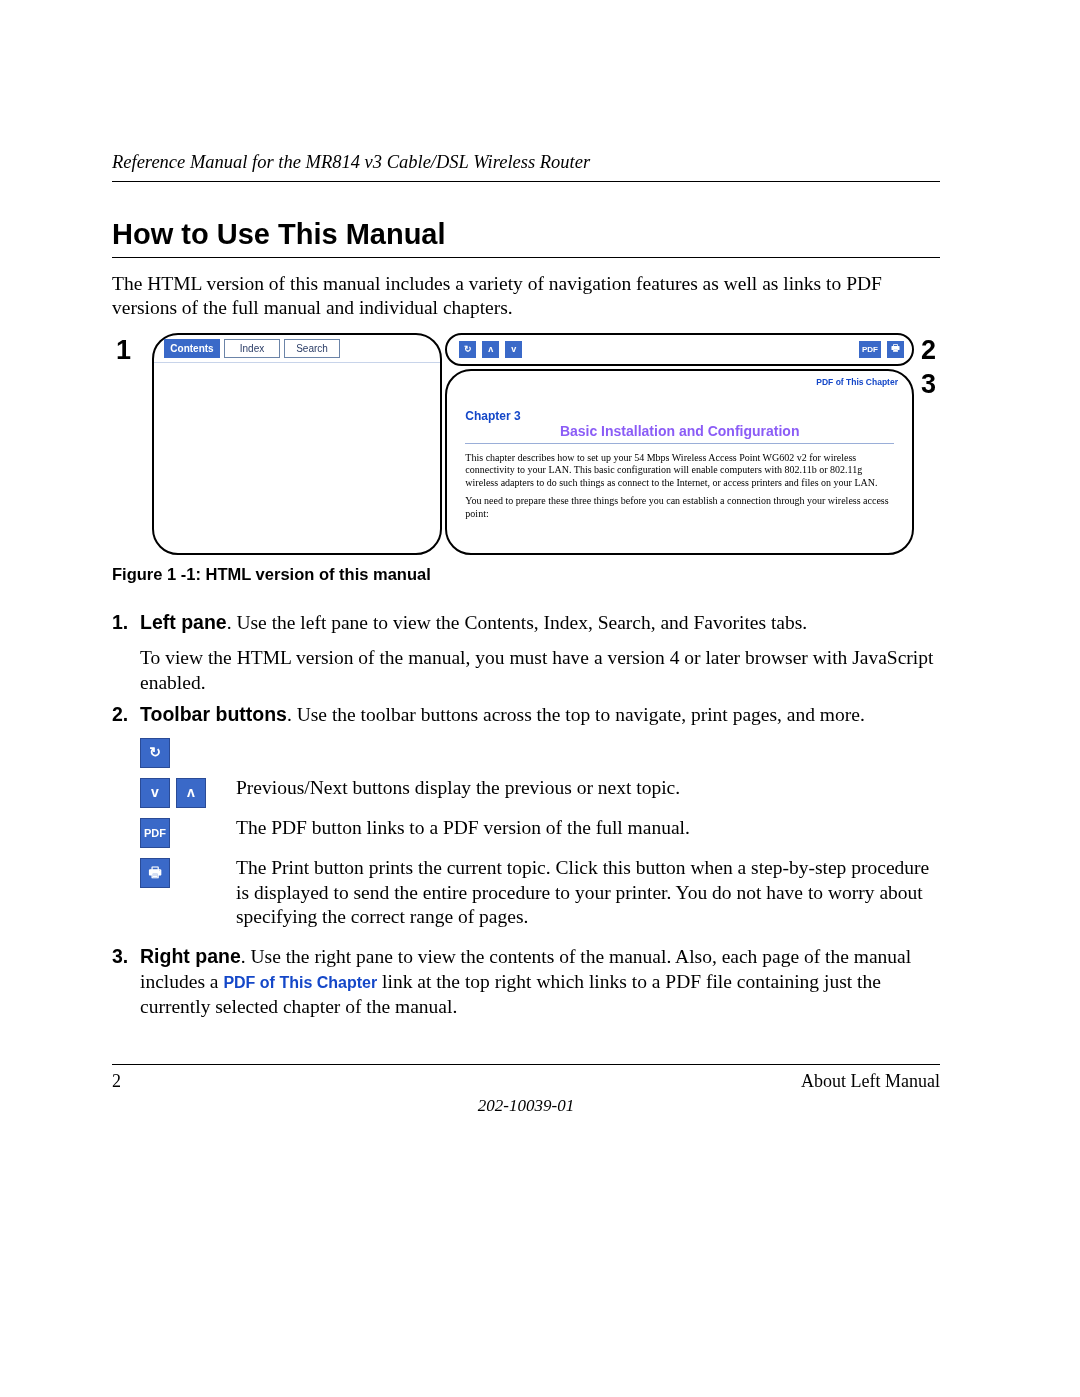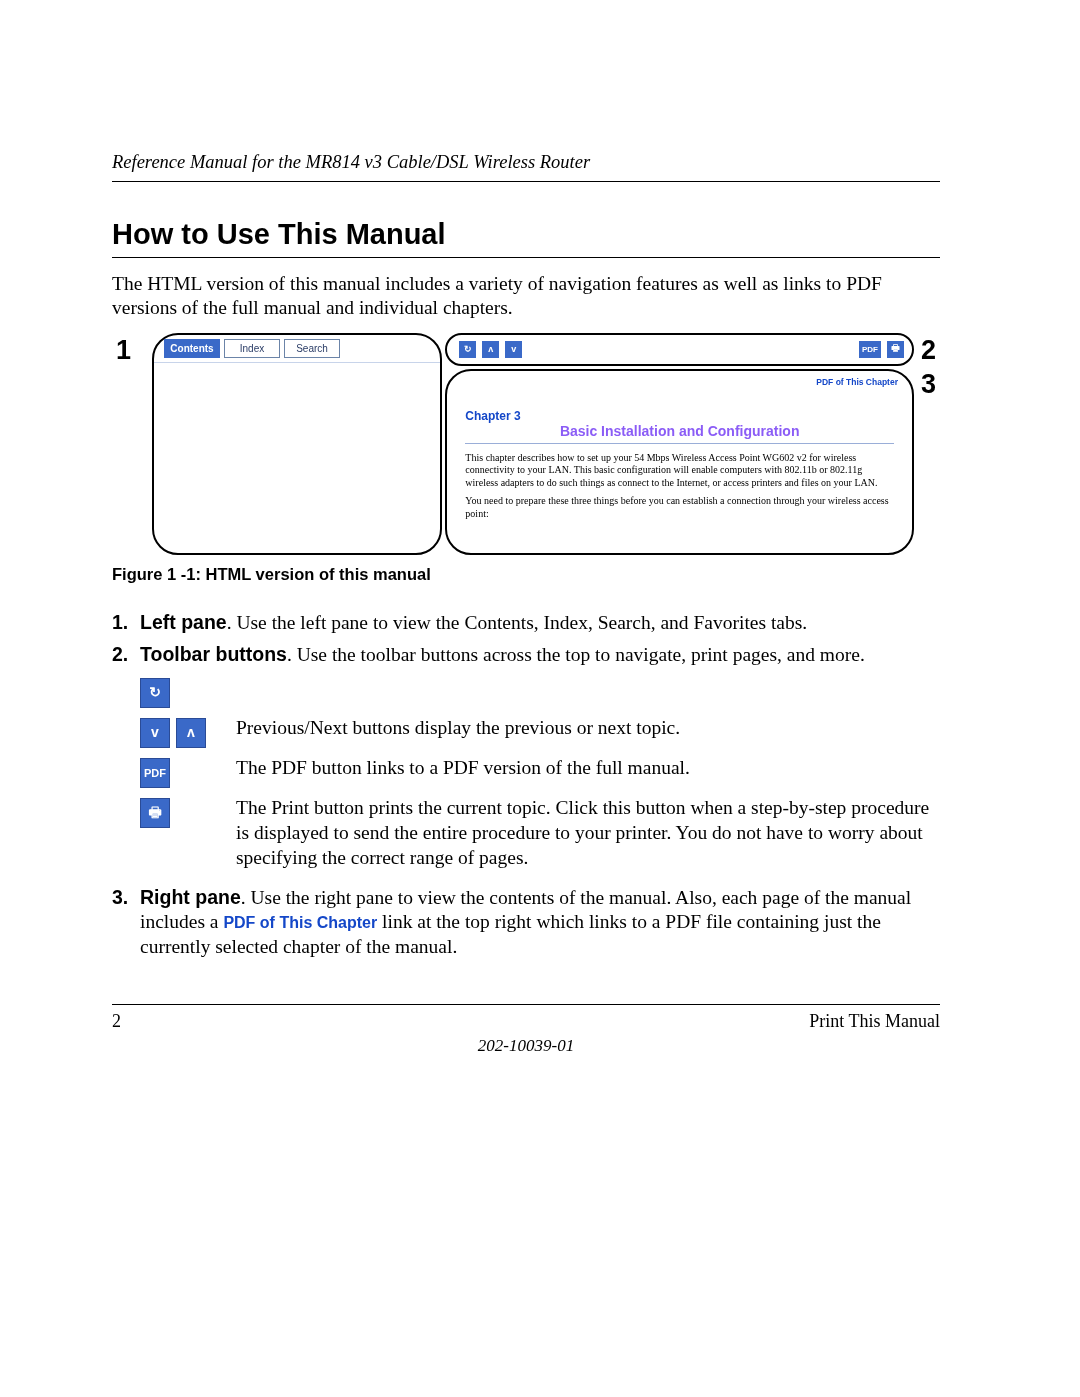--- a/index.html
+++ b/index.html
@@ -267,20 +267,21 @@
   </div>
 
   <div class="fig-caption">Figure 1 -1:  HTML version of this manual</div>
 
   <div class="numlist">
 
     <div class="numitem">
       <div class="n">1.</div>
       <div class="c">
         <span class="lead">Left pane</span><span>. Use the left pane to view the Contents, Index, Search, and Favorites tabs.</span>
+        <div class="note">To view the HTML version of the manual, you must have a version 4 or later browser with JavaScript enabled.</div>
       </div>
     </div>
 
     <div class="numitem">
       <div class="n">2.</div>
       <div class="c">
         <span class="lead">Toolbar buttons</span><span>. Use the toolbar buttons across the top to navigate, print pages, and more.</span>
       </div>
     </div>
 
@@ -315,17 +316,17 @@
         <span class="lead">Right pane</span><span>. Use the right pane to view the contents of the manual. Also, each page of the manual includes a </span>
         <span class="inline-icon">PDF of This Chapter</span>
         <span> link at the top right which links to a PDF file containing just the currently selected chapter of the manual.</span>
       </div>
     </div>
 
   </div>
 
   <div class="footer-rule">
     <span>2</span>
-    <span>Print This Manual</span>
+    <span>About Left Manual</span>
   </div>
   <div class="doc-num">202-10039-01</div>
 
 </div>
 
 </body></html>

